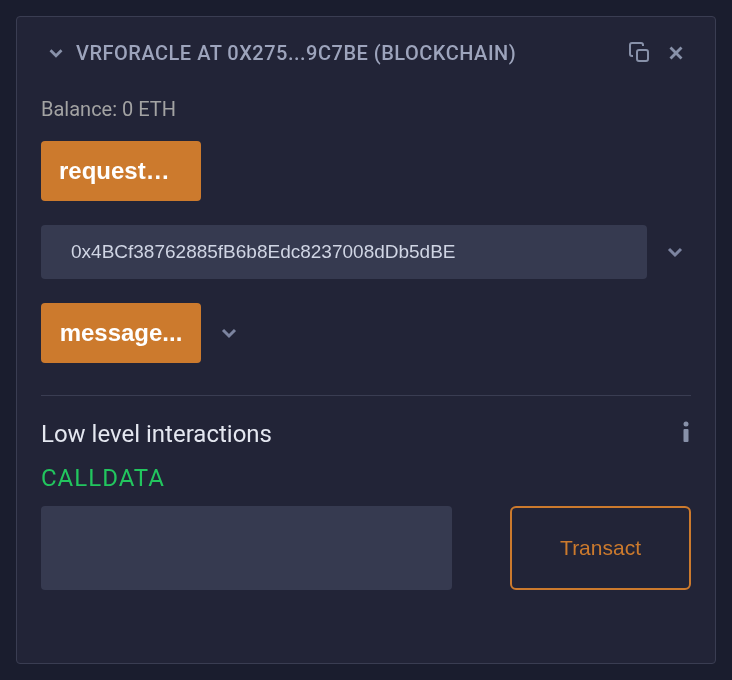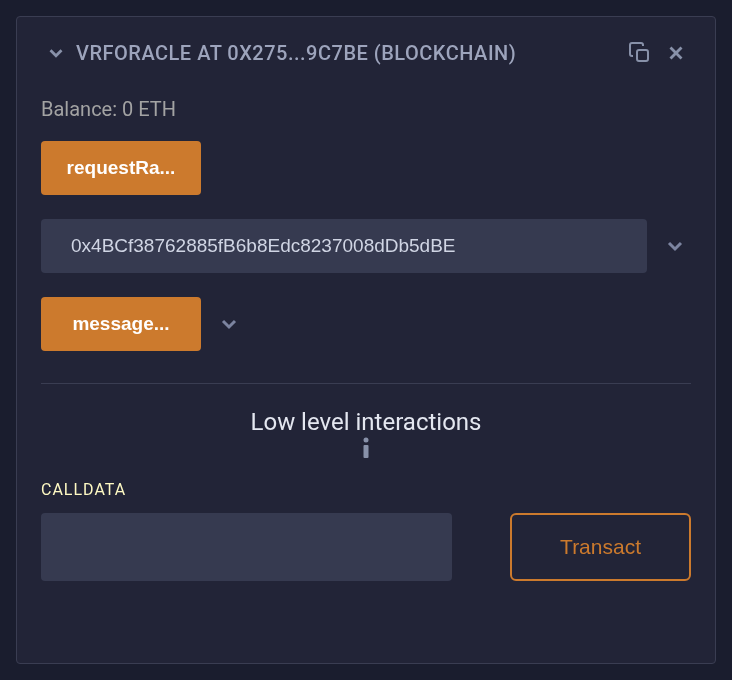--- a/index.html
+++ b/index.html
@@ -50,21 +50,21 @@
       display: flex;
       align-items: stretch;
       gap: 12px;
       padding: 0 24px 24px;
     }
     .fn-btn {
       background: #cc7a2d;
       color: #fff;
       border: none;
       border-radius: 4px;
-      font-size: 19px;
+      font-size: 24px;
       font-weight: 600;
       padding: 16px 18px;
       cursor: pointer;
       white-space: nowrap;
       width: 160px;
       text-align: center;
       overflow: hidden;
       text-overflow: ellipsis;
     }
     .fn-input {
@@ -93,34 +93,33 @@
       margin: 8px 24px 0;
     }
     .low-level {
       padding: 24px 24px 0;
     }
     .low-level-header {
       display: flex;
       align-items: center;
       justify-content: space-between;
       margin-bottom: 16px;
-      flex-direction: column;
     }
     .low-level-title {
       color: #e4e7f0;
       font-size: 24px;
       font-weight: 400;
     }
     .info-icon {
       color: #8891a9;
       cursor: pointer;
     }
     .calldata-label {
-      color: #fef9c3;
-      font-size: 16px;
+      color: #22c55e;
+      font-size: 24px;
       letter-spacing: 1px;
       margin-bottom: 14px;
     }
     .calldata-row {
       display: flex;
       gap: 16px;
       align-items: stretch;
     }
     .calldata-input {
       flex: 1;
@@ -130,21 +129,21 @@
       padding: 18px;
       color: #d0d5e4;
       font-size: 18px;
       outline: none;
     }
     .transact-btn {
       background: transparent;
       border: 2px solid #cc7a2d;
       color: #cc7a2d;
       border-radius: 6px;
-      padding: 20px 48px;
+      padding: 28px 48px;
       font-size: 21px;
       font-weight: 400;
       cursor: pointer;
       margin-left: 42px;
     }
   </style>
 </head>
 <body>
 
 <div class="panel">

